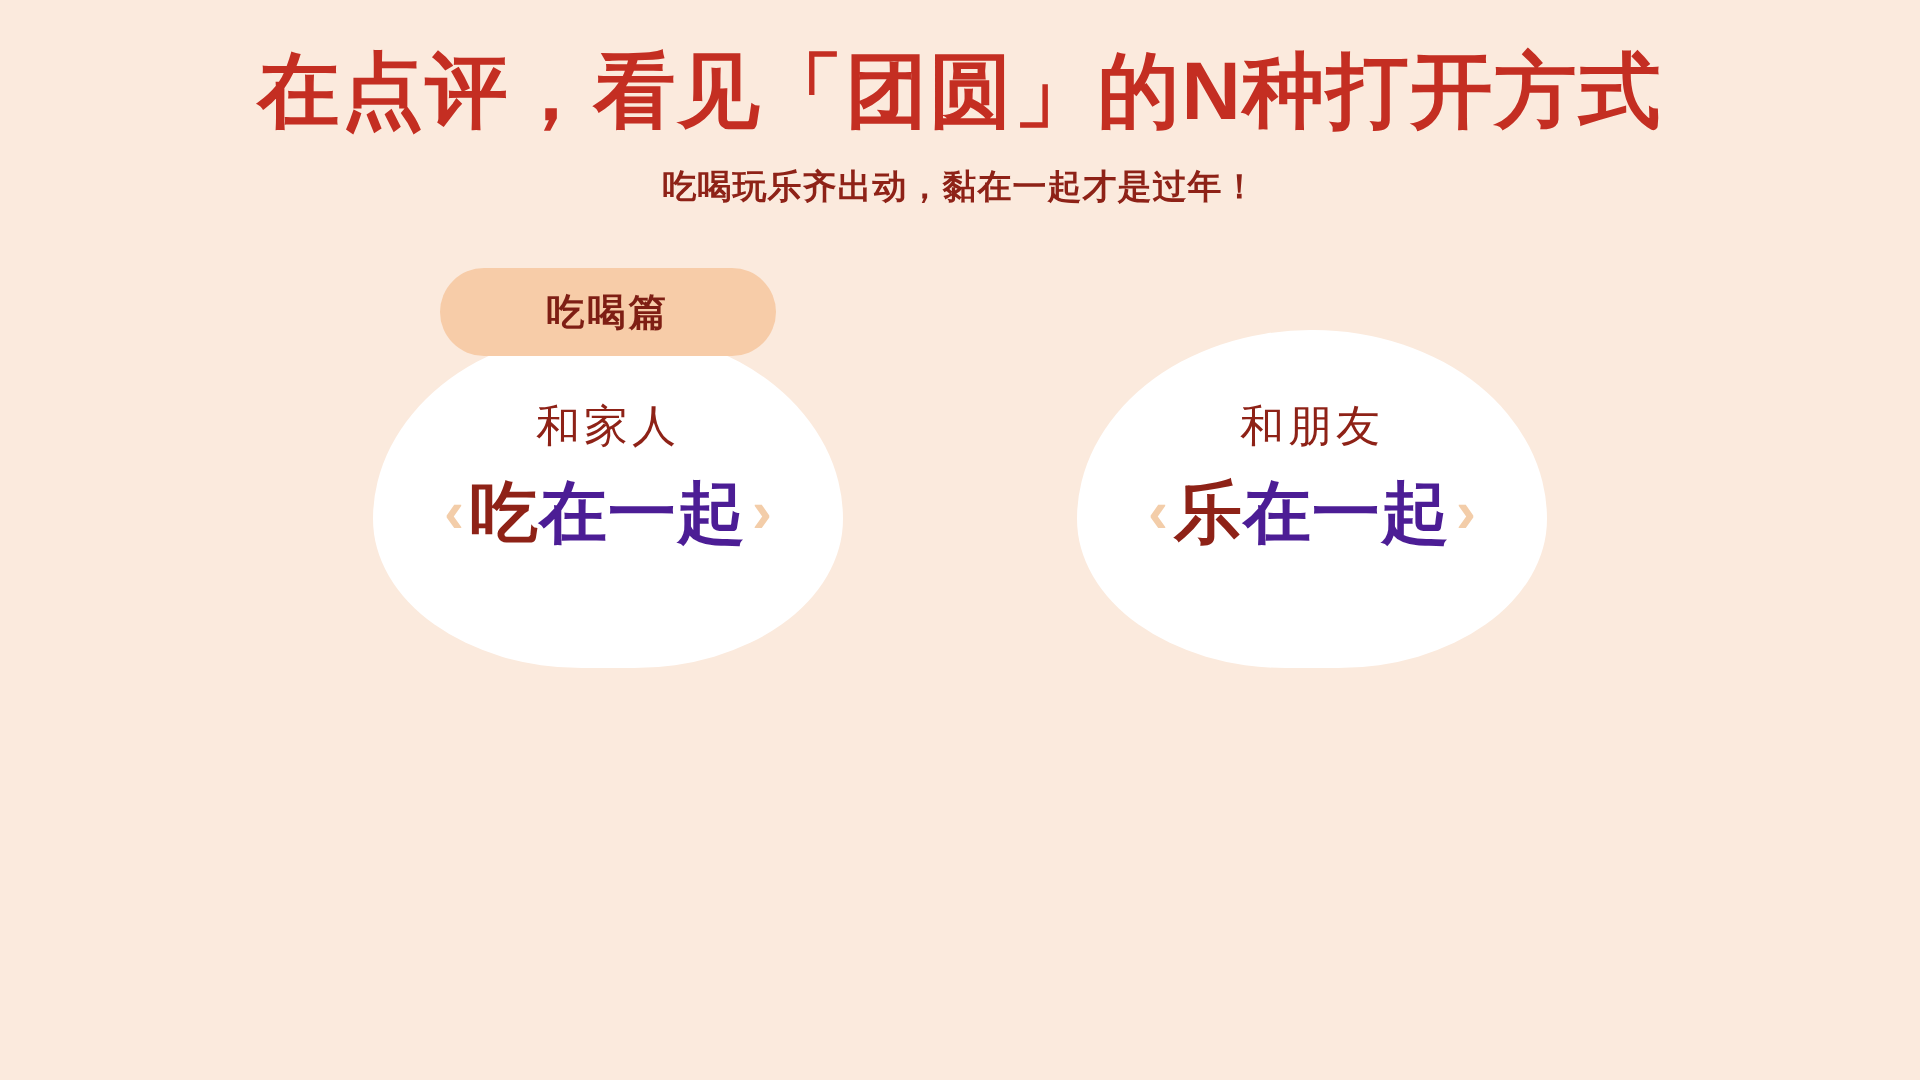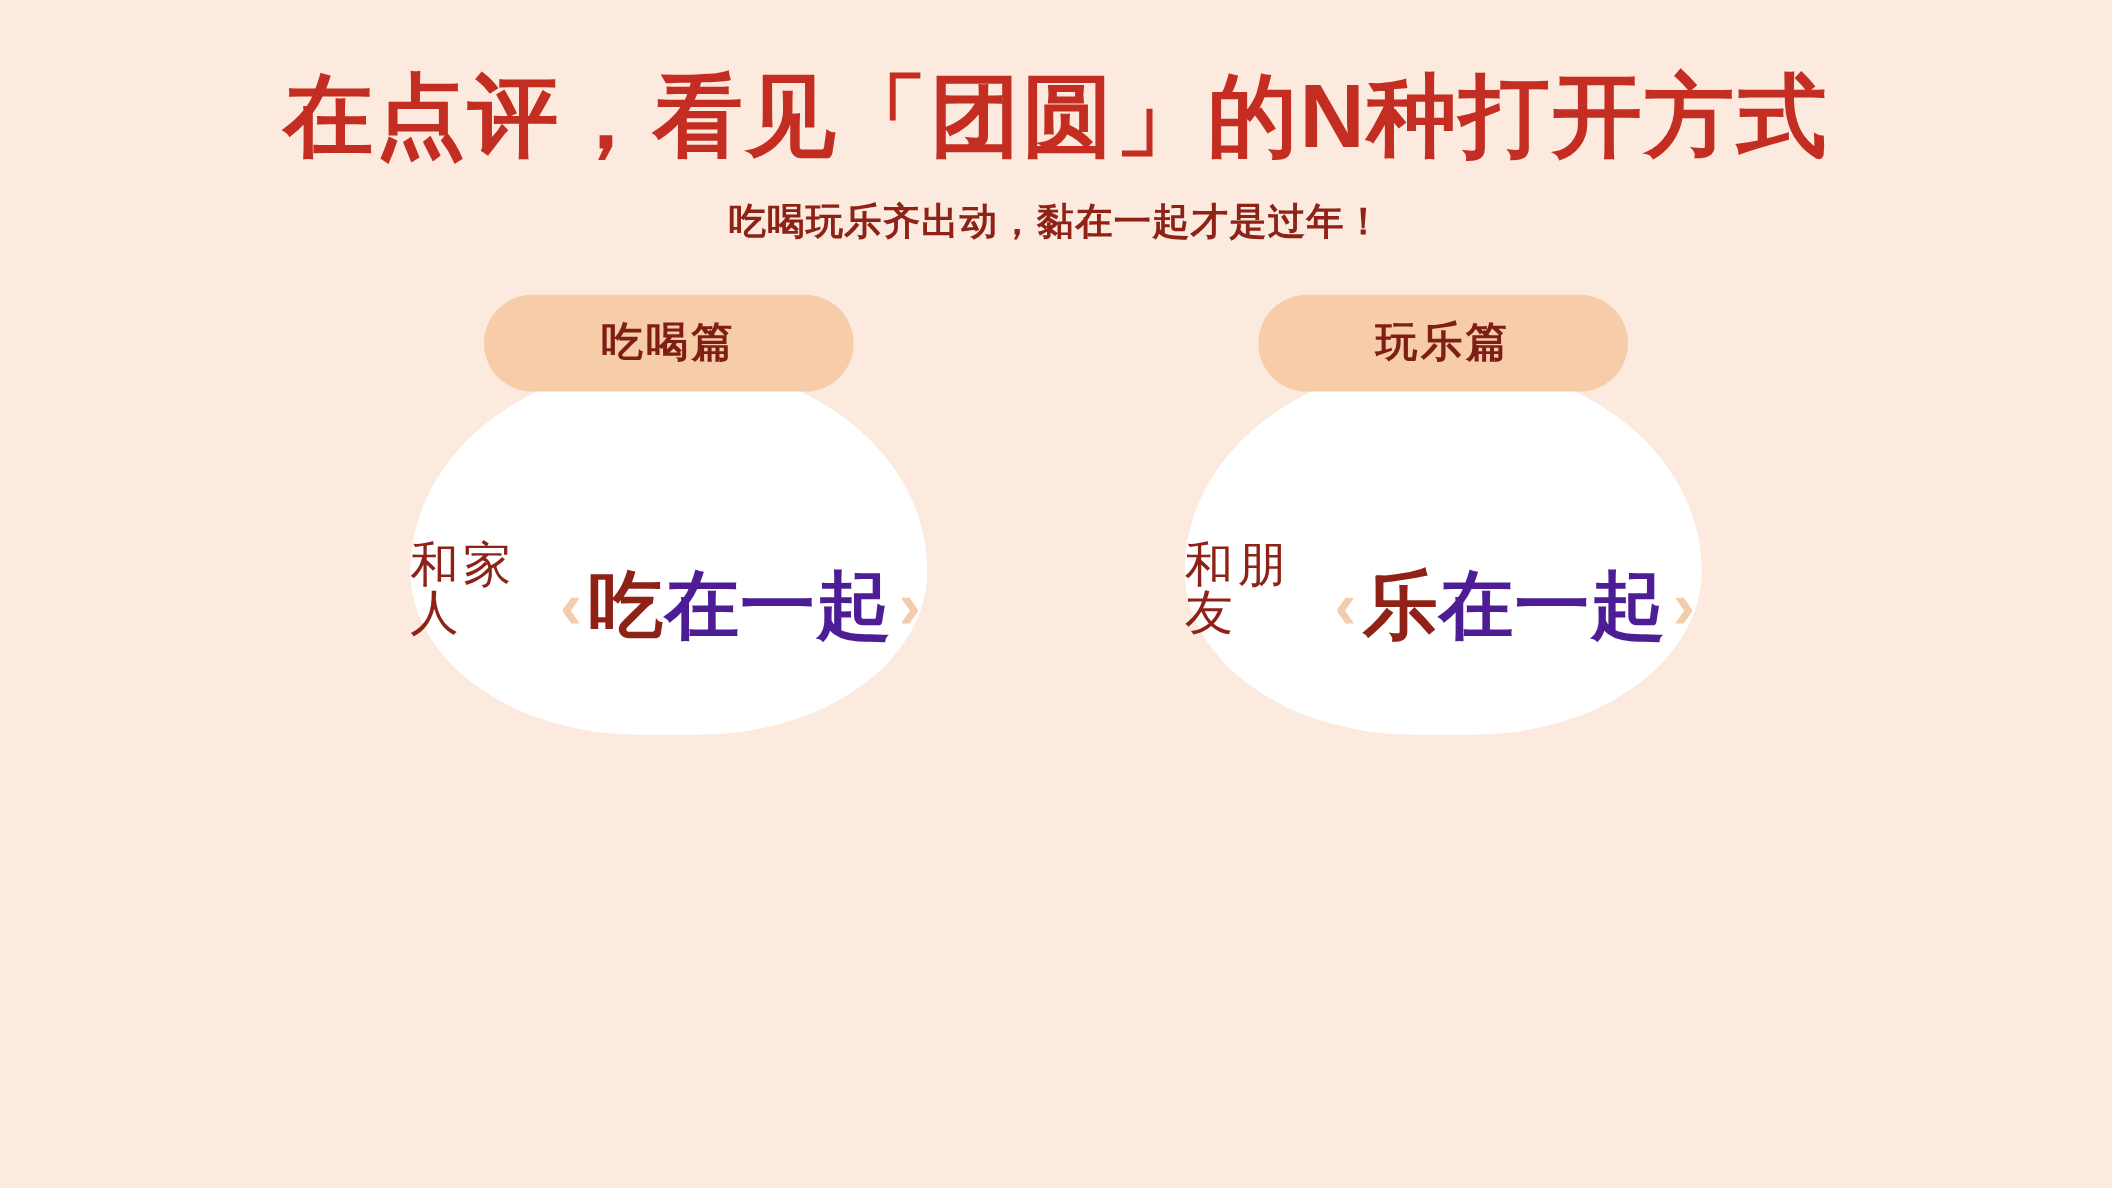--- a/index.html
+++ b/index.html
@@ -25,21 +25,21 @@
   
   .header {
     position: absolute;
     top: 0;
     left: 0;
     width: 1920px;
     text-align: center;
   }
 
   .main-title {
-    margin: 16px;
+    margin: 0;
     padding-top: 48px;
     font-size: 82px;
     line-height: 1.05;
     font-weight: 700;
     color: #C42E22;
     letter-spacing: 2px;
     white-space: nowrap;
   }
 
   .sub-title {
@@ -106,21 +106,21 @@
   }
 
   .card-body {
     position: absolute;
     left: 0;
     top: 62px;
     width: 470px;
     height: 338px;
     z-index: 2;
     display: flex;
-    flex-direction: row;
+    flex-direction: column;
     align-items: center;
     padding-top: 74px;
     box-sizing: border-box;
   }
 
   .card-kicker {
     font-size: 44px;
     font-weight: 400;
     color: #8E2217;
     letter-spacing: 4px;
@@ -182,23 +182,20 @@
           <span class="chev">‹</span>
           <span class="headline-accent">吃</span>
           <span class="headline-rest">在一起</span>
           <span class="chev">›</span>
         </div>
       </div>
     </div>
 
     <div class="card">
       <div class="card-blob"></div>
-      <div class="card-badge">
-        <span class="card-badge-label">玩乐篇</span>
-      </div>
       <div class="card-body">
         <div class="card-kicker">和朋友</div>
         <div class="card-headline">
           <span class="chev">‹</span>
           <span class="headline-accent">乐</span>
           <span class="headline-rest">在一起</span>
           <span class="chev">›</span>
         </div>
       </div>
     </div>

